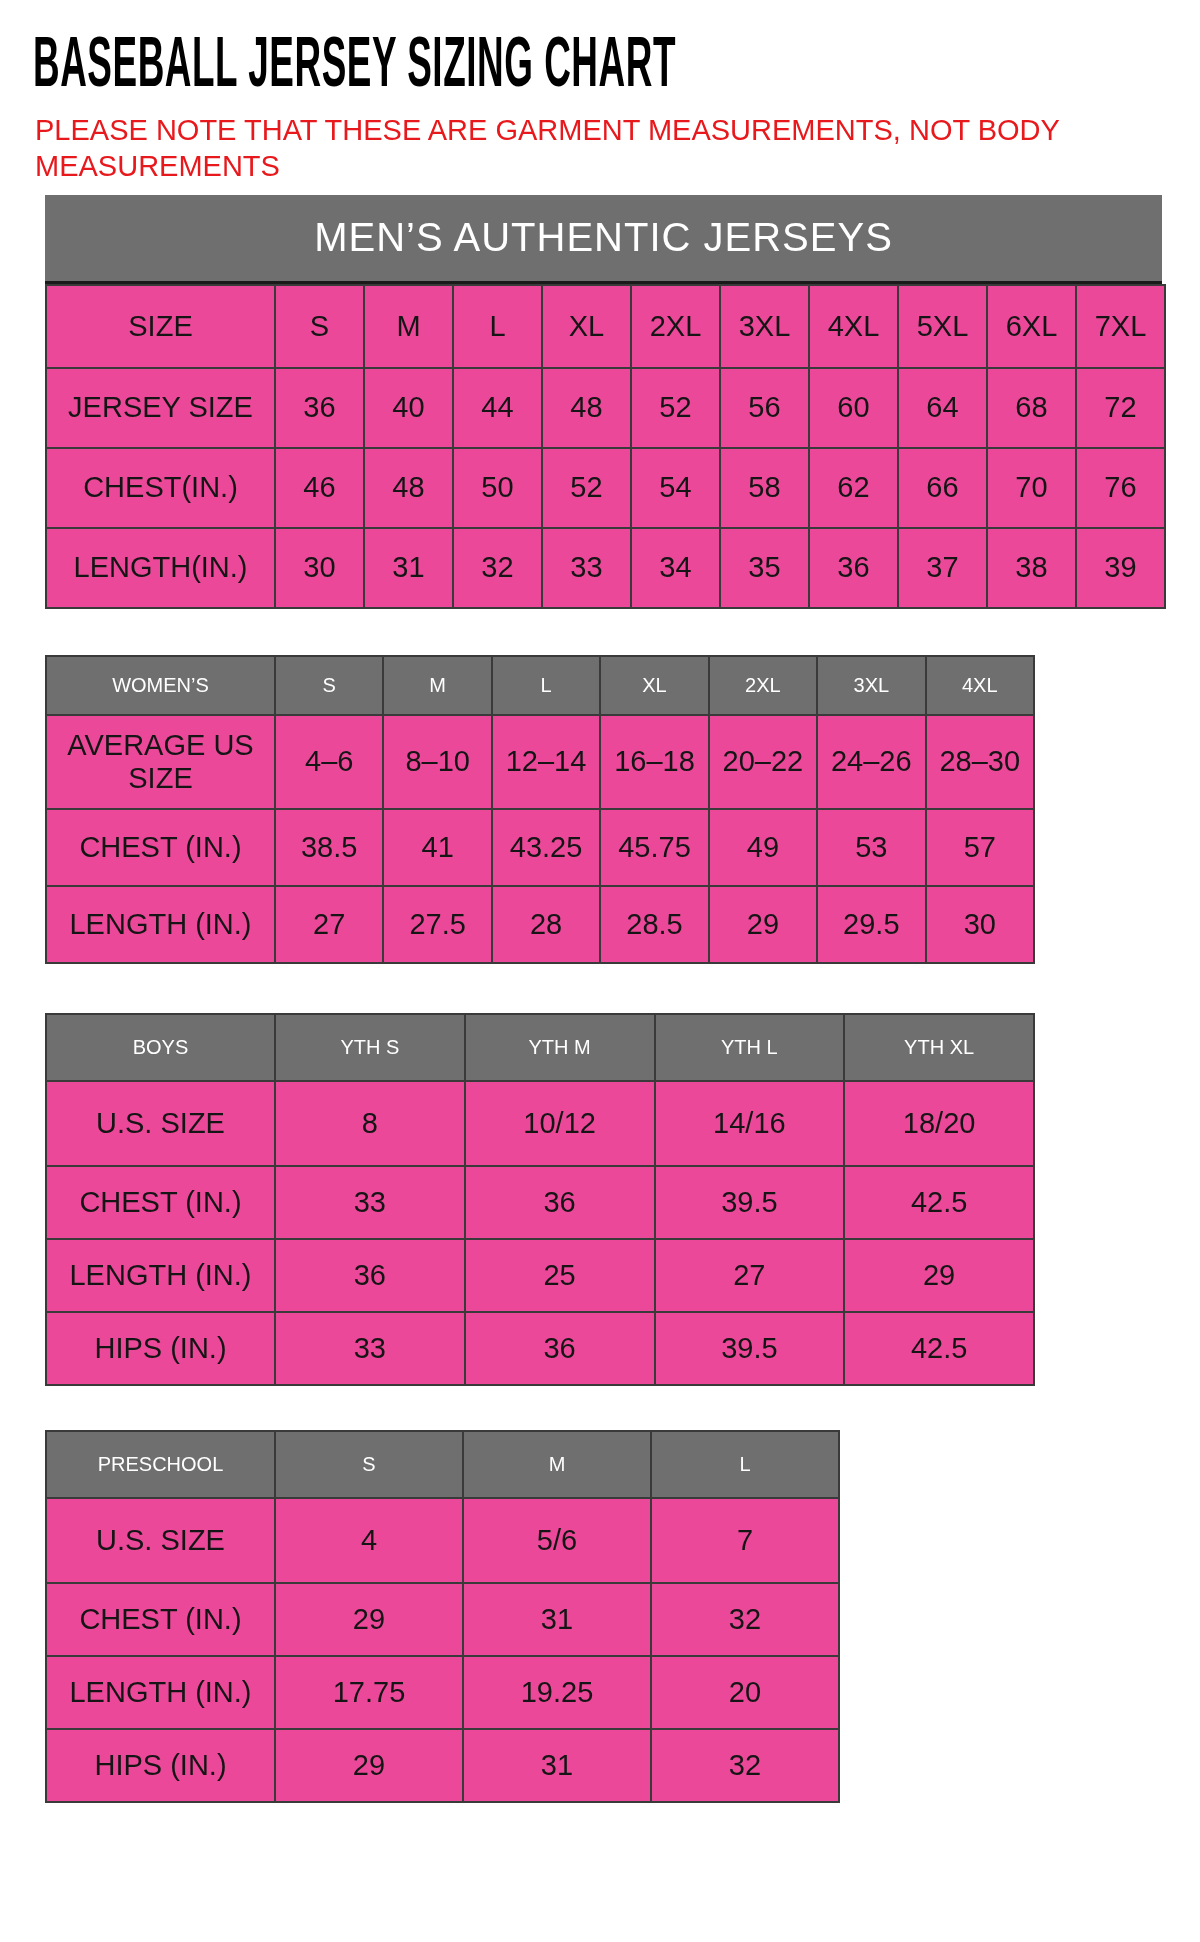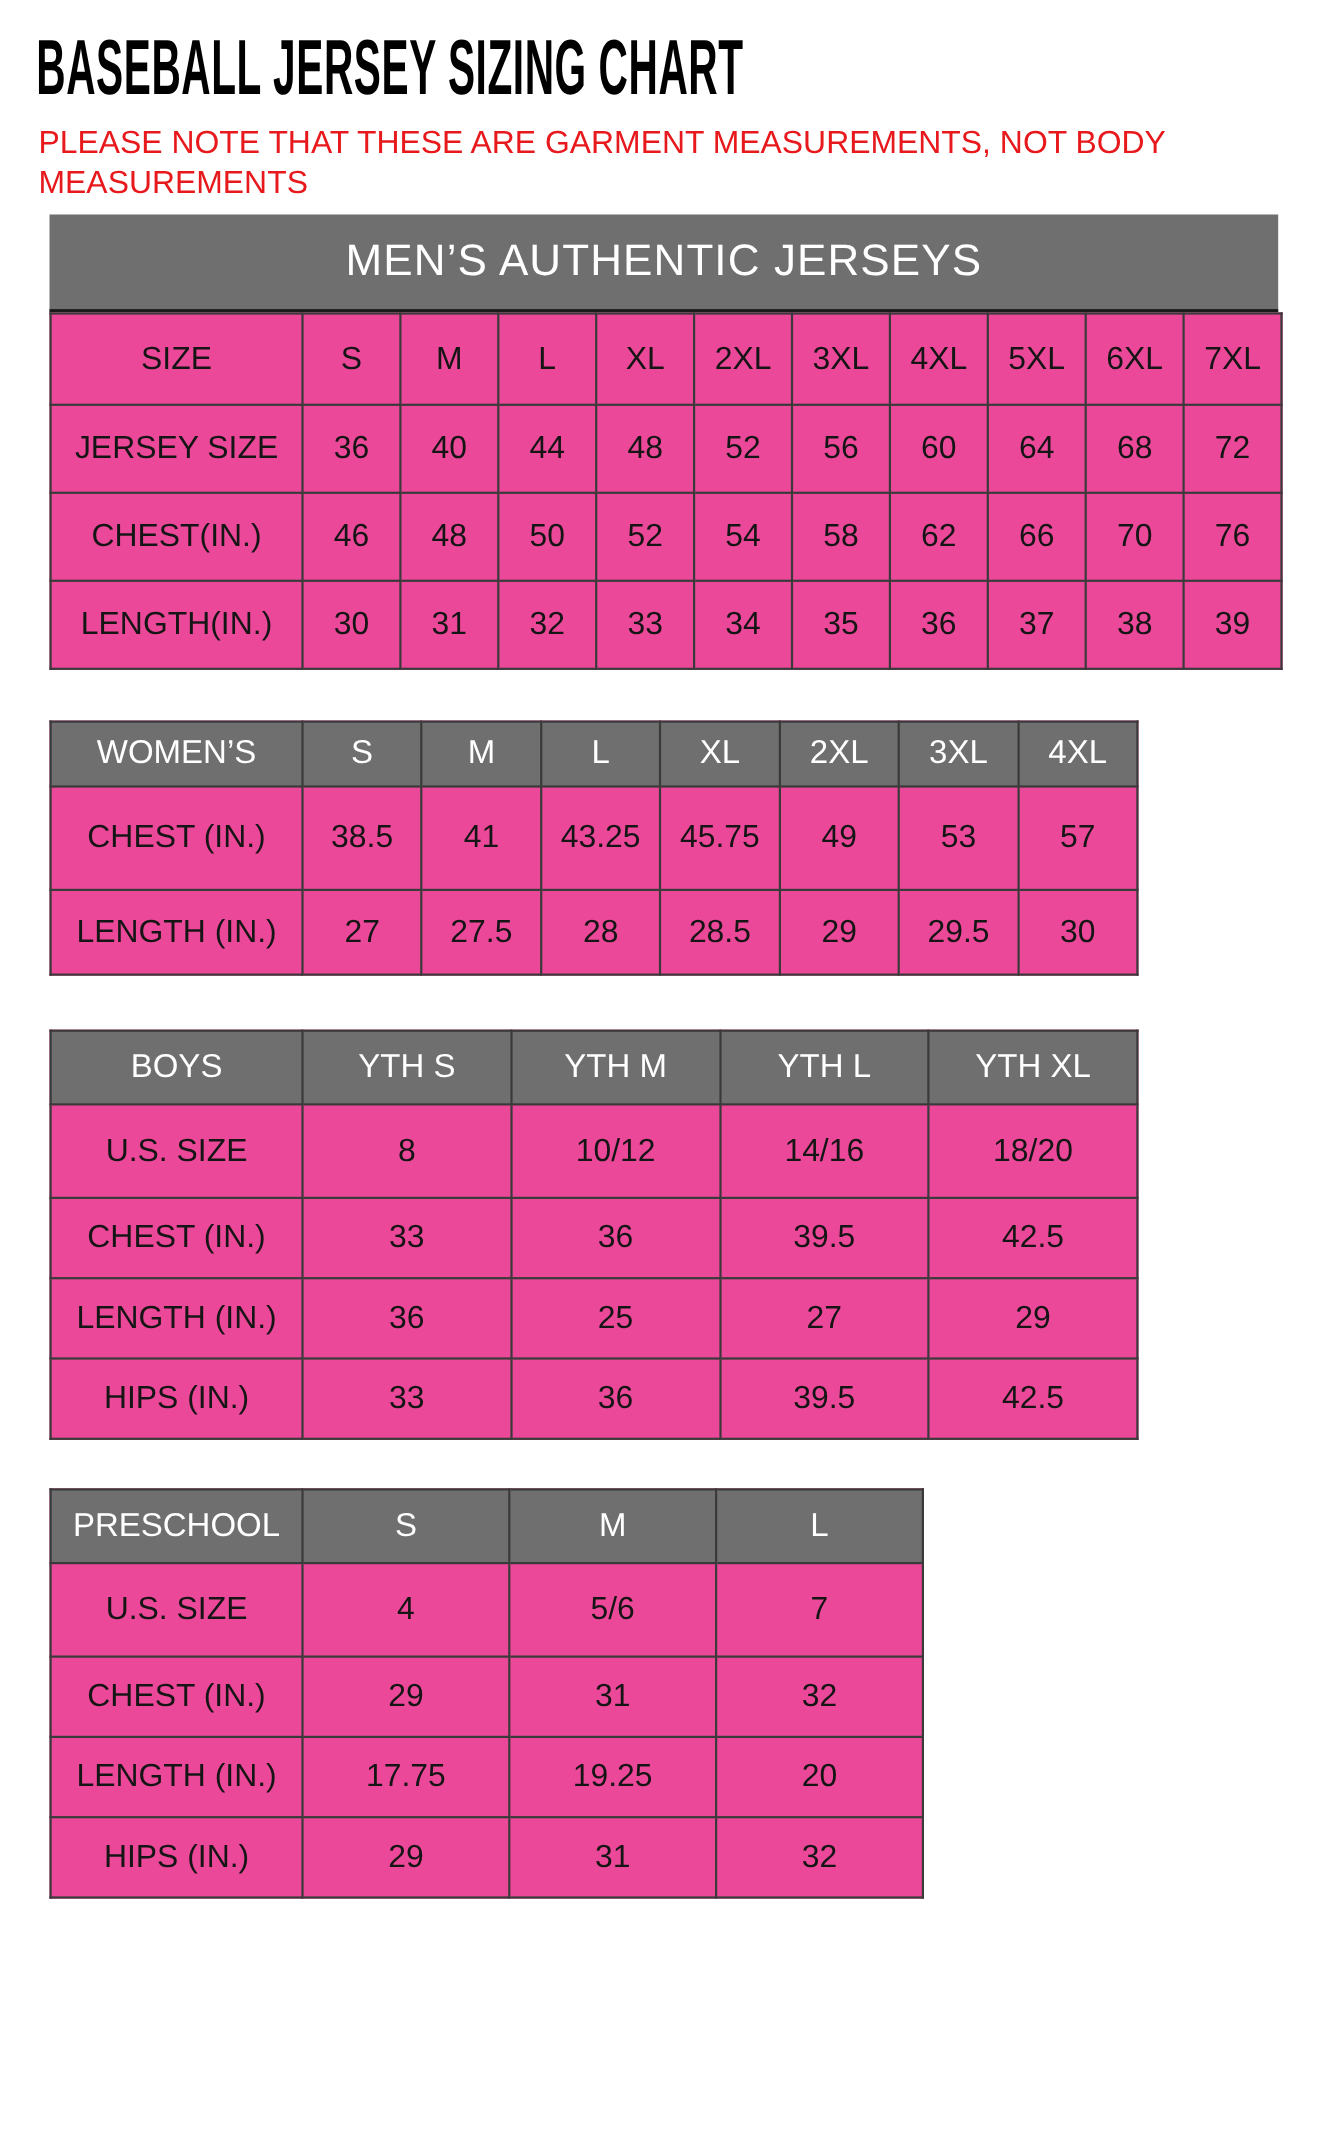--- a/index.html
+++ b/index.html
@@ -67,21 +67,21 @@
     font-size:29px;
     padding:0 4px;
     color:#151515;
     line-height:1.15;
   }
   table.size-table .label-col{width:219px;}
   
   table.gray-head thead th{
     background:var(--header-gray,#6f6f6f);
     color:#fff;
-    font-size:30px;
+    font-size:20px;
   }
   
   #mens-table{width:1121px;}
   #mens-table thead tr{height:83px;}
   #mens-table tbody tr{height:80px;}
 
   #womens-table{width:990px;}
   #womens-table thead tr{height:59px;}
   #womens-table tbody tr:nth-child(1){height:94px;}
   #womens-table tbody tr:nth-child(2){height:77px;}
@@ -185,20 +185,30 @@
               <th>M</th>
               <th>L</th>
               <th>XL</th>
               <th>2XL</th>
               <th>3XL</th>
               <th>4XL</th>
             </tr>
           </thead>
           <tbody>
             <tr>
+              <th class="label-col">AVERAGE US SIZE</th>
+              <td>4–6</td>
+              <td>8–10</td>
+              <td>12–14</td>
+              <td>16–18</td>
+              <td>20–22</td>
+              <td>24–26</td>
+              <td>28–30</td>
+            </tr>
+            <tr>
               <th class="label-col">CHEST (IN.)</th>
               <td>38.5</td>
               <td>41</td>
               <td>43.25</td>
               <td>45.75</td>
               <td>49</td>
               <td>53</td>
               <td>57</td>
             </tr>
             <tr>

